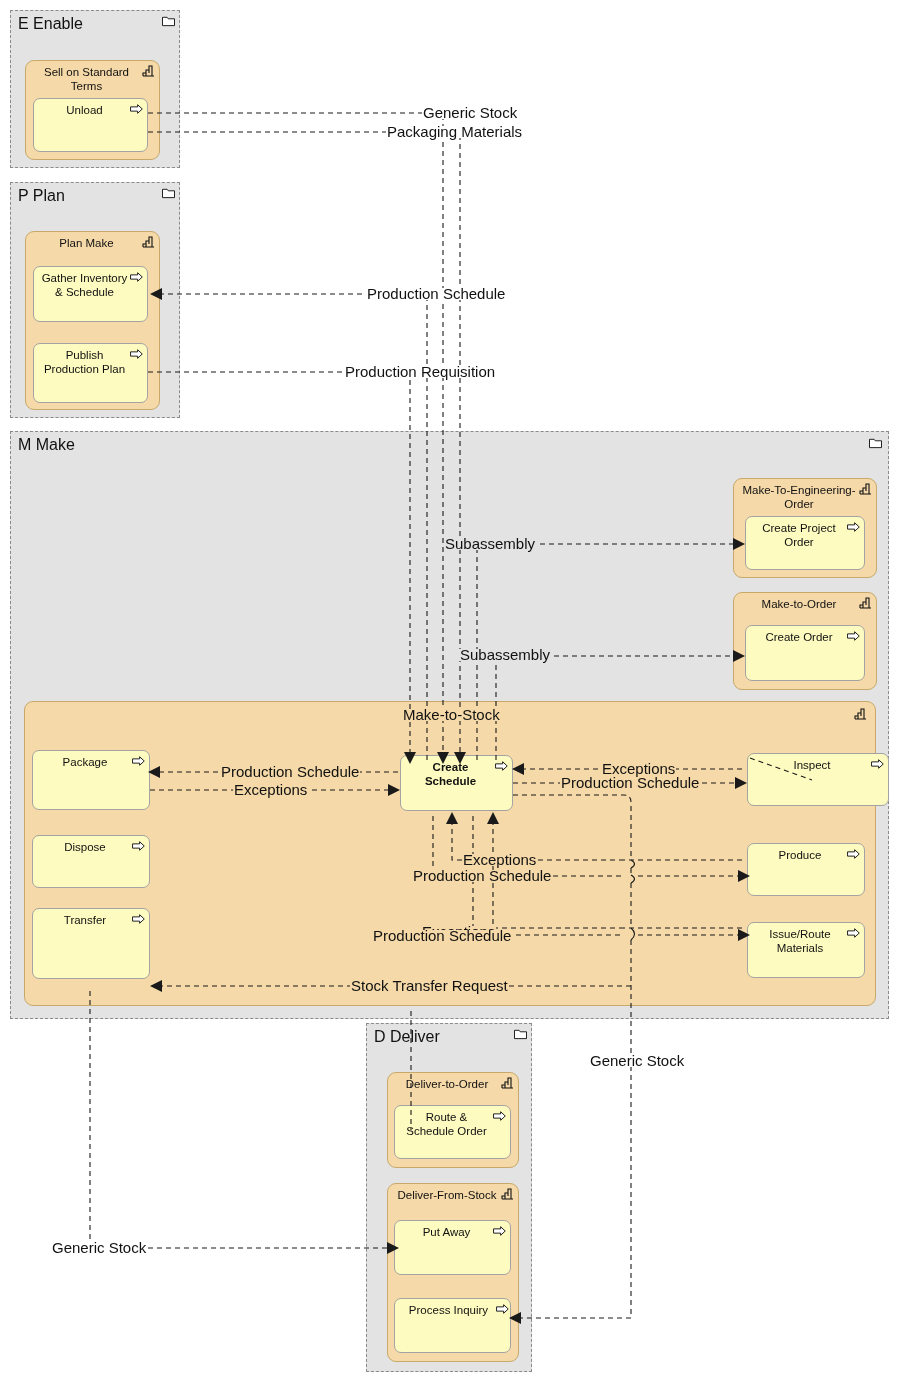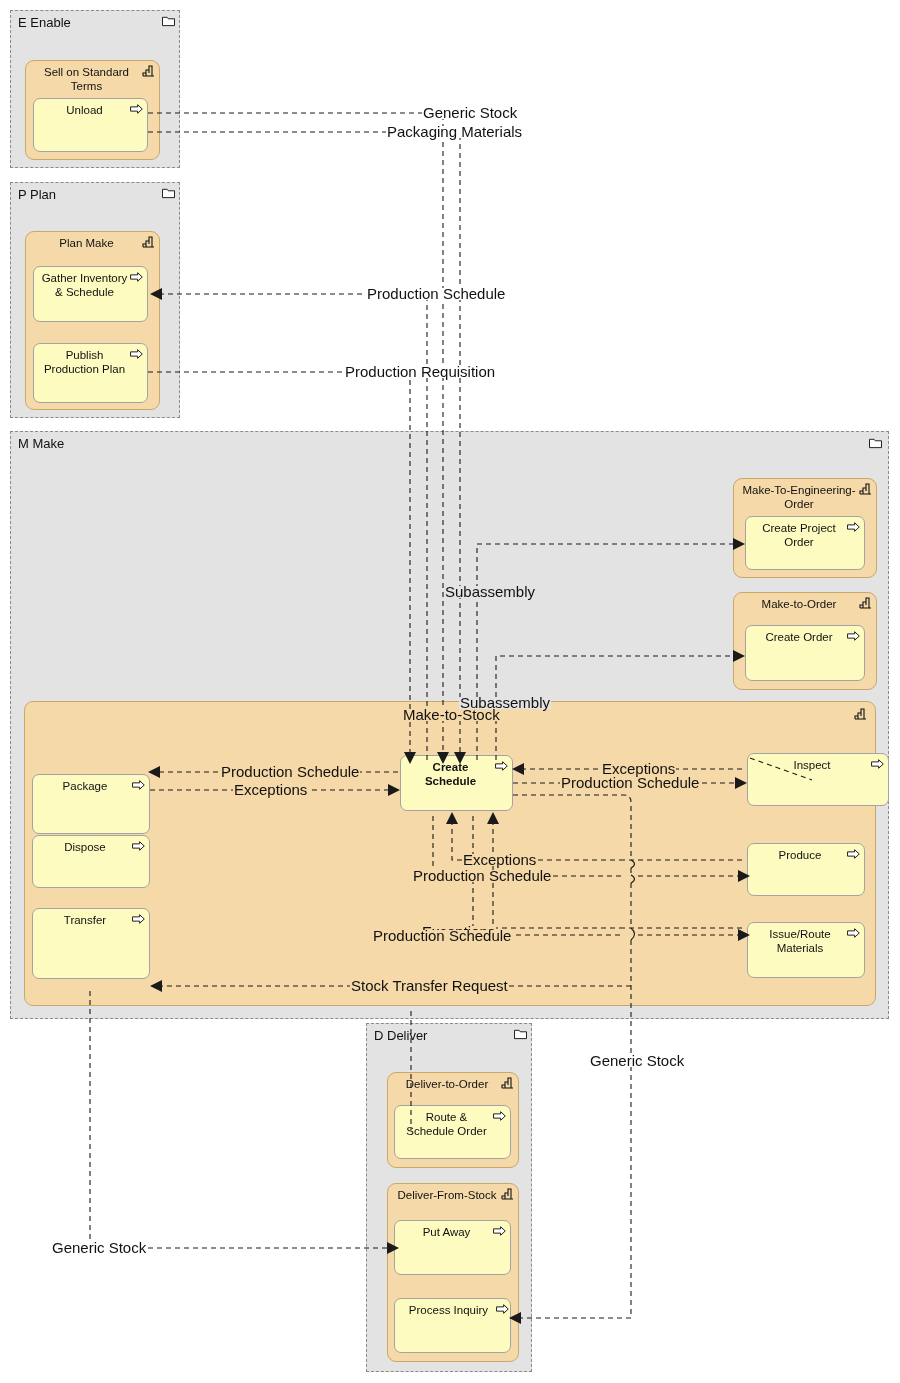--- a/index.html
+++ b/index.html
@@ -1,26 +1,26 @@
 <!DOCTYPE html>
 <html><head>
 <meta charset="utf-8">
 <style>
   html,body{margin:0;padding:0;background:#ffffff;}
   body{font-family:"Liberation Sans","DejaVu Sans",sans-serif;}
   #canvas{position:relative;width:900px;height:1383px;overflow:hidden;background:#fff;}
   .grp{position:absolute;background:#e3e3e3;border:1px dashed #8a8a8a;box-sizing:border-box;}
-  .grp-label{position:absolute;left:7px;top:4px;font-size:13px;color:#111;white-space:nowrap;}
+  .grp-label{position:absolute;left:7px;top:4px;font-size:16px;color:#111;white-space:nowrap;}
   .cap{position:absolute;background:#f5d9a8;border:1px solid #c8a96b;border-radius:9px;box-sizing:border-box;}
   .cap-label{position:absolute;left:8px;right:20px;top:4px;font-size:11.5px;color:#111;text-align:center;line-height:14px;}
   .proc{position:absolute;background:#fdfbbf;border:1px solid #a3a3a3;border-radius:7px;box-sizing:border-box;}
   .proc-label{position:absolute;left:6px;right:18px;top:4px;font-size:11.5px;color:#111;text-align:center;line-height:14px;}
   .ico{position:absolute;right:4px;top:4px;width:13px;height:12px;}
   .edge-label{position:absolute;font-size:15px;color:#111;background:#fff;white-space:nowrap;line-height:12px;padding:0 1px;}
-  .el-grey{background:#e3e3e3;margin-top:48px;}
+  .el-grey{background:#e3e3e3;}
   .el-tan{background:#f5d9a8;}
   svg.lyr{position:absolute;left:0;top:0;width:900px;height:1383px;pointer-events:none;}
   .dash{stroke:#1a1a1a;stroke-width:1.1;fill:none;stroke-dasharray:5,4;}
   .solidhead{fill:#1a1a1a;}
 </style>
 </head>
 <body>
 
 <div id="canvas">
 
@@ -100,21 +100,21 @@
       <path d="M0.6 3.2 h7.6 v-2.3 l5 4.6 l-5 4.6 v-2.3 h-7.6 z" fill="#fff" stroke="#111" stroke-width="1"></path>
     </svg>
   </div>
 
   <div class="cap" style="left:24px;top:701px;width:852px;height:305px;">
     <svg class="ico" style="right:8px;top:6px;" viewBox="0 0 13 12">
       <path d="M1 11 h11 M1 11 v-3 h3 v3 M4 8 v-3 h3 v3 M7 5 v-4 h3 v10" fill="none" stroke="#111" stroke-width="1.1"></path>
     </svg>
   </div>
 
-  <div class="proc" style="left:32px;top:750px;width:118px;height:60px;margin-top:24px;">
+  <div class="proc" style="left:32px;top:750px;width:118px;height:60px;">
     <span class="proc-label">Package</span>
     <svg class="ico" viewBox="0 0 14 11">
       <path d="M0.6 3.2 h7.6 v-2.3 l5 4.6 l-5 4.6 v-2.3 h-7.6 z" fill="#fff" stroke="#111" stroke-width="1"></path>
     </svg>
   </div>
   <div class="proc" style="left:32px;top:835px;width:118px;height:53px;">
     <span class="proc-label">Dispose</span>
     <svg class="ico" viewBox="0 0 14 11">
       <path d="M0.6 3.2 h7.6 v-2.3 l5 4.6 l-5 4.6 v-2.3 h-7.6 z" fill="#fff" stroke="#111" stroke-width="1"></path>
     </svg>

